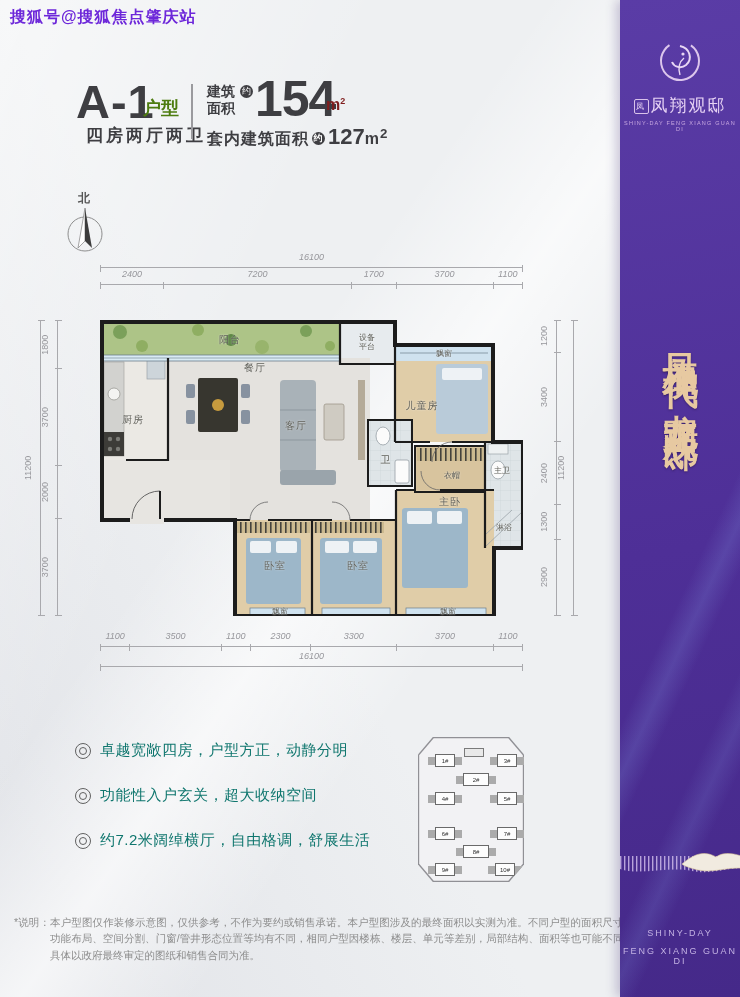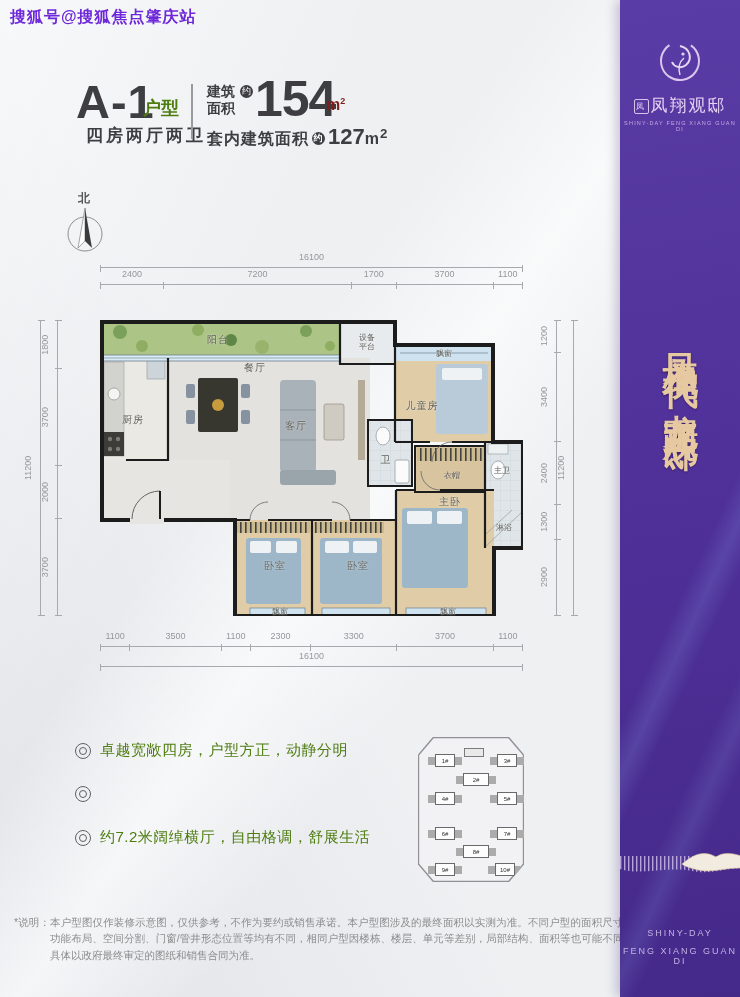--- a/index.html
+++ b/index.html
@@ -37,21 +37,21 @@
   .area-unit{position:absolute;left:326px;top:96px;font-size:16px;font-weight:bold;color:#7f1d1d;}
   .area-unit sup{font-size:9px;}
   .inner-area{position:absolute;left:207px;top:124px;font-size:16px;font-weight:bold;color:#3e3e42;letter-spacing:1px;}
   .inner-area .approx-badge{margin:0 3px 2px 3px;}
   .inner-value{font-size:22px;font-weight:900;letter-spacing:0;text-align:right;}
   
   .compass{position:absolute;left:57px;top:190px;width:60px;height:72px;}
   .compass .north-label{position:absolute;left:0;right:6px;top:0;text-align:center;font-size:12px;color:#555;font-weight:bold;}
   
   .dim-h{position:absolute;display:flex;border-top:1px solid #a9a9ad;height:0;}
-  .dim-h .dseg{position:relative;height:7px;margin-top:-3.5px;border-left:1px solid #a9a9ad;}
+  .dim-h .dseg{position:relative;height:7px;margin-top:-3.5px;border-left:1px solid #a9a9ad;font-style:italic;}
   .dim-h .dseg.dlast{border-right:1px solid #a9a9ad;}
   .dim-h .dseg span{position:absolute;left:0;right:0;top:-13px;text-align:center;font-size:9px;color:#97979c;white-space:nowrap;}
   .dim-v{position:absolute;display:flex;flex-direction:column;border-left:1px solid #a9a9ad;width:0;}
   .dim-v .dseg{position:relative;width:7px;margin-left:-3.5px;border-top:1px solid #a9a9ad;}
   .dim-v .dseg.dlast{border-bottom:1px solid #a9a9ad;}
   .dim-v .dseg span{
     position:absolute;top:0;bottom:0;left:-15px;display:flex;align-items:center;justify-content:center;
     writing-mode:vertical-rl;transform:rotate(180deg);font-size:9px;color:#97979c;white-space:nowrap;
   }
   
@@ -61,21 +61,21 @@
     letter-spacing:1px;white-space:nowrap;text-shadow:0 0 2px rgba(255,255,255,.7);
   }
   .rlabel.small{font-size:8px;letter-spacing:0;}
   .rlabel.two-line{line-height:1.15;text-align:center;}
   .rlabel.two-line b{display:block;font-weight:normal;}
   
   .features{position:absolute;left:75px;top:741px;}
   .feature{display:flex;align-items:center;margin-bottom:26px;}
   .ring{width:14px;height:14px;border:1.6px solid #616161;border-radius:50%;display:flex;align-items:center;justify-content:center;flex:0 0 auto;}
   .ring .ring-in{width:6px;height:6px;border:1.3px solid #616161;border-radius:50%;}
-  .feature .ftext{margin-left:9px;font-size:15px;color:#4d7c0f;letter-spacing:.5px;}
+  .feature .ftext{margin-left:9px;font-size:15px;color:#0f766e;letter-spacing:.5px;}
   
   .sitemap{position:absolute;left:418px;top:737px;width:106px;height:145px;
     clip-path:polygon(14% 0,86% 0,100% 12%,100% 88%,86% 100%,14% 100%,0 88%,0 12%);
     background:#909095;}
   .sitemap-in{position:absolute;inset:1.2px;
     clip-path:polygon(14% 0,86% 0,100% 12%,100% 88%,86% 100%,14% 100%,0 88%,0 12%);
     background:#f2f2f4;}
   .bld{position:absolute;display:flex;align-items:center;}
   .bld .wing{width:7px;height:8px;background:#ababab;}
   .bld .core{height:11px;min-width:16px;background:#fdfdfd;border:1px solid #6a6a6a;
@@ -335,21 +335,21 @@
     <rect x="30" y="195" width="34" height="9" fill="#e7e5e1"></rect>
     <path d="M32,199 A28,28 0 0 1 60,171" fill="none" stroke="#555" stroke-width="0.9"></path>
     <line x1="60" y1="199" x2="60" y2="171" stroke="#1c1c1c" stroke-width="2"></line>
 
     <path d="M150,200 A18,18 0 0 1 168,182" fill="none" stroke="#666" stroke-width="0.8"></path>
     <path d="M250,200 A18,18 0 0 0 232,182" fill="none" stroke="#666" stroke-width="0.8"></path>
     <path d="M340,170 A19,19 0 0 1 321,151" fill="none" stroke="#666" stroke-width="0.8"></path>
     <path d="M352,122 A20,20 0 0 0 332,142" fill="none" stroke="#666" stroke-width="0.8"></path>
   </svg>
   
-  <span class="rlabel" style="left:118px;top:20px">阳台</span>
+  <span class="rlabel" style="left:130px;top:20px">阳台</span>
   <span class="rlabel small two-line" style="left:267px;top:22px">
       <b>设备</b>
       <b>平台</b>
     </span>
   <span class="rlabel small" style="left:344px;top:33px">飘窗</span>
   <span class="rlabel" style="left:33px;top:100px">厨房</span>
   <span class="rlabel" style="left:155px;top:48px">餐厅</span>
   <span class="rlabel" style="left:196px;top:106px">客厅</span>
   <span class="rlabel" style="left:286px;top:140px">卫</span>
   <span class="rlabel" style="left:322px;top:86px">儿童房</span>
@@ -367,20 +367,21 @@
   <div class="feature">
     <span class="ring">
         <span class="ring-in"></span>
       </span>
     <span class="ftext">卓越宽敞四房，户型方正，动静分明</span>
   </div>
   <div class="feature">
     <span class="ring">
         <span class="ring-in"></span>
       </span>
+    <span class="ftext">功能性入户玄关，超大收纳空间</span>
   </div>
   <div class="feature">
     <span class="ring">
         <span class="ring-in"></span>
       </span>
     <span class="ftext">约7.2米阔绰横厅，自由格调，舒展生活</span>
   </div>
 </div>
 
 <div class="sitemap">

